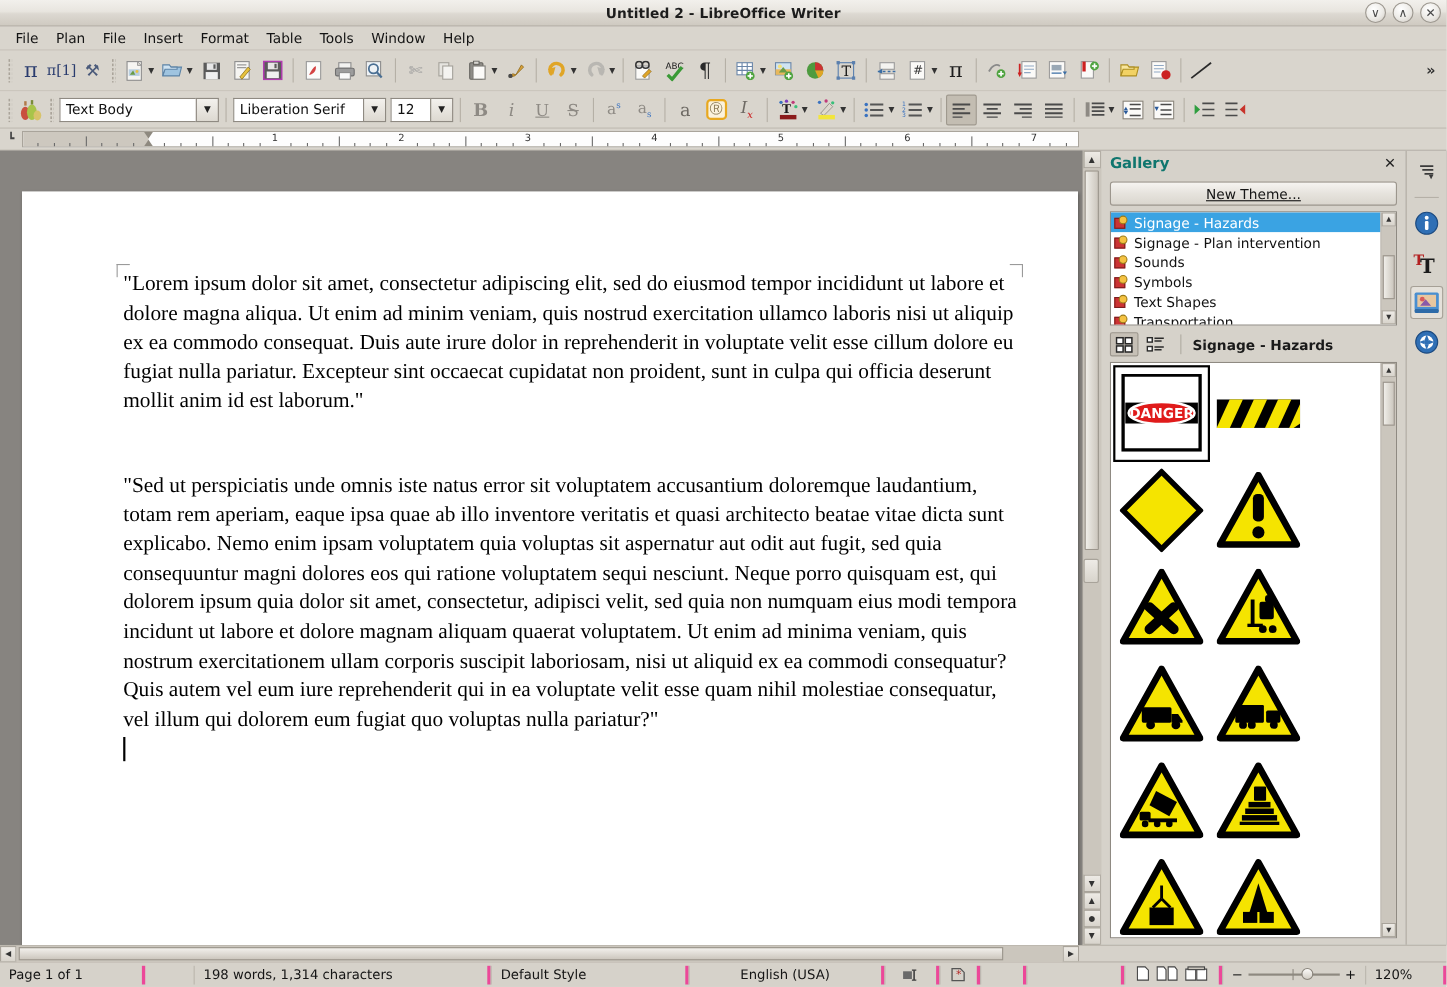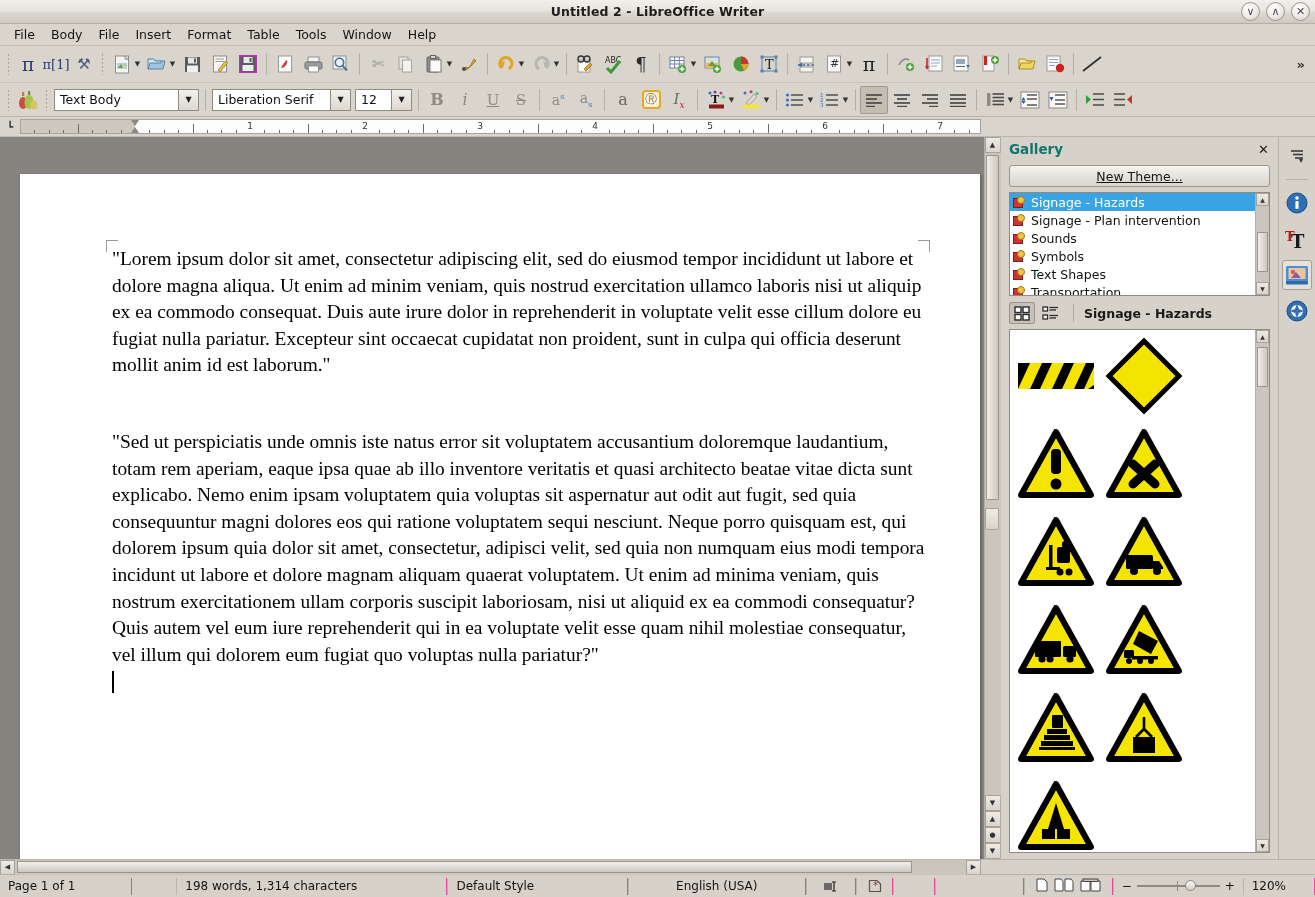--- a/index.html
+++ b/index.html
@@ -200,21 +200,21 @@
              display:flex; flex-direction:column; align-items:center; padding-top:4px; flex:none; }
   .rail-btn { width:30px; height:30px; margin-bottom:6px; border-radius:3px;
               display:flex; align-items:center; justify-content:center; border:1px solid transparent; }
   .rail-btn.active { background:#e5e1da; border:1px solid #a6a096; }
   .rail-sep { width:22px; height:1px; background:#b5b0a7; margin:2px 0 8px 0; }
 
   
   .statusbar { height: 23px; background:#d6d2ca; border-top:1px solid #b5b0a7;
                display:flex; align-items:center; font-size:12px; color:#141414; flex:none; }
   .st-cell { height:17px; display:flex; align-items:center; padding:0 8px;
-             border-left:1px solid #bbb6ad; border-right:1px solid #ec4899; }
+             border-left:1px solid #bbb6ad; border-right:3px solid #ec4899; }
   .st-cell:first-child { border-left:none; }
   .zoomslider { display:flex; align-items:center; gap:5px; padding:0 8px; }
   .zs-line { width:86px; height:2px; background:#8e8980; position:relative; }
   .zs-mid { position:absolute; left:40px; top:-4px; width:1px; height:10px; background:#8e8980; }
   .zs-knob { position:absolute; left:48px; top:-5px; width:11px; height:11px; border-radius:50%;
              background:linear-gradient(to bottom,#fbfaf8,#d3cec5); border:1px solid #8a857c; }
 </style>
 </head>
 <body>
 
@@ -224,21 +224,21 @@
     <div class="title-text">Untitled 2 - LibreOffice Writer</div>
     <div class="wincontrols">
       <div class="wc">∨</div>
       <div class="wc">∧</div>
       <div class="wc">✕</div>
     </div>
   </div>
 
   <div class="menubar">
     <div class="menu-item">File</div>
-    <div class="menu-item">Body</div>
+    <div class="menu-item">Plan</div>
     <div class="menu-item">File</div>
     <div class="menu-item">Insert</div>
     <div class="menu-item">Format</div>
     <div class="menu-item">Table</div>
     <div class="menu-item">Tools</div>
     <div class="menu-item">Window</div>
     <div class="menu-item">Help</div>
   </div>
 
   <div class="toolbar tb1">
@@ -892,20 +892,28 @@
               <line x1="7.5" y1="9.5" x2="16" y2="9.5" stroke="#2a2a2a" stroke-width="1.3"></line>
               <line x1="7.5" y1="12" x2="14" y2="12" stroke="#2a2a2a" stroke-width="1.3"></line>
             </svg>
           </div>
         <div class="gal-name">Signage - Hazards</div>
       </div>
 
       <div class="gal-grid-wrap">
         <div class="gal-grid">
 
+          <div class="gal-cell sel">
+            <svg width="74" height="72" viewBox="0 0 74 72">
+              <rect x="2" y="1" width="70" height="68" fill="#fff" stroke="#000" stroke-width="3"></rect>
+              <rect x="4" y="26" width="66" height="19" fill="#000"></rect>
+              <ellipse cx="37" cy="35.5" rx="30" ry="10" fill="#e01b1b" stroke="#fff" stroke-width="2.2"></ellipse>
+              <text x="37" y="40" font-size="12.5" font-family="DejaVu Sans" font-weight="bold" fill="#fff" text-anchor="middle">DANGER</text>
+            </svg>
+          </div>
 
           <div class="gal-cell">
             <svg width="76" height="26" viewBox="0 0 76 26">
               <rect x="0" y="0" width="76" height="26" fill="#000"></rect>
               <g fill="#f5e400">
                 <polygon points="0,26 12,0 24,0 12,26"></polygon>
                 <polygon points="22,26 34,0 46,0 34,26"></polygon>
                 <polygon points="44,26 56,0 68,0 56,26"></polygon>
                 <polygon points="66,26 76,4 76,22 70,26"></polygon>
               </g>

